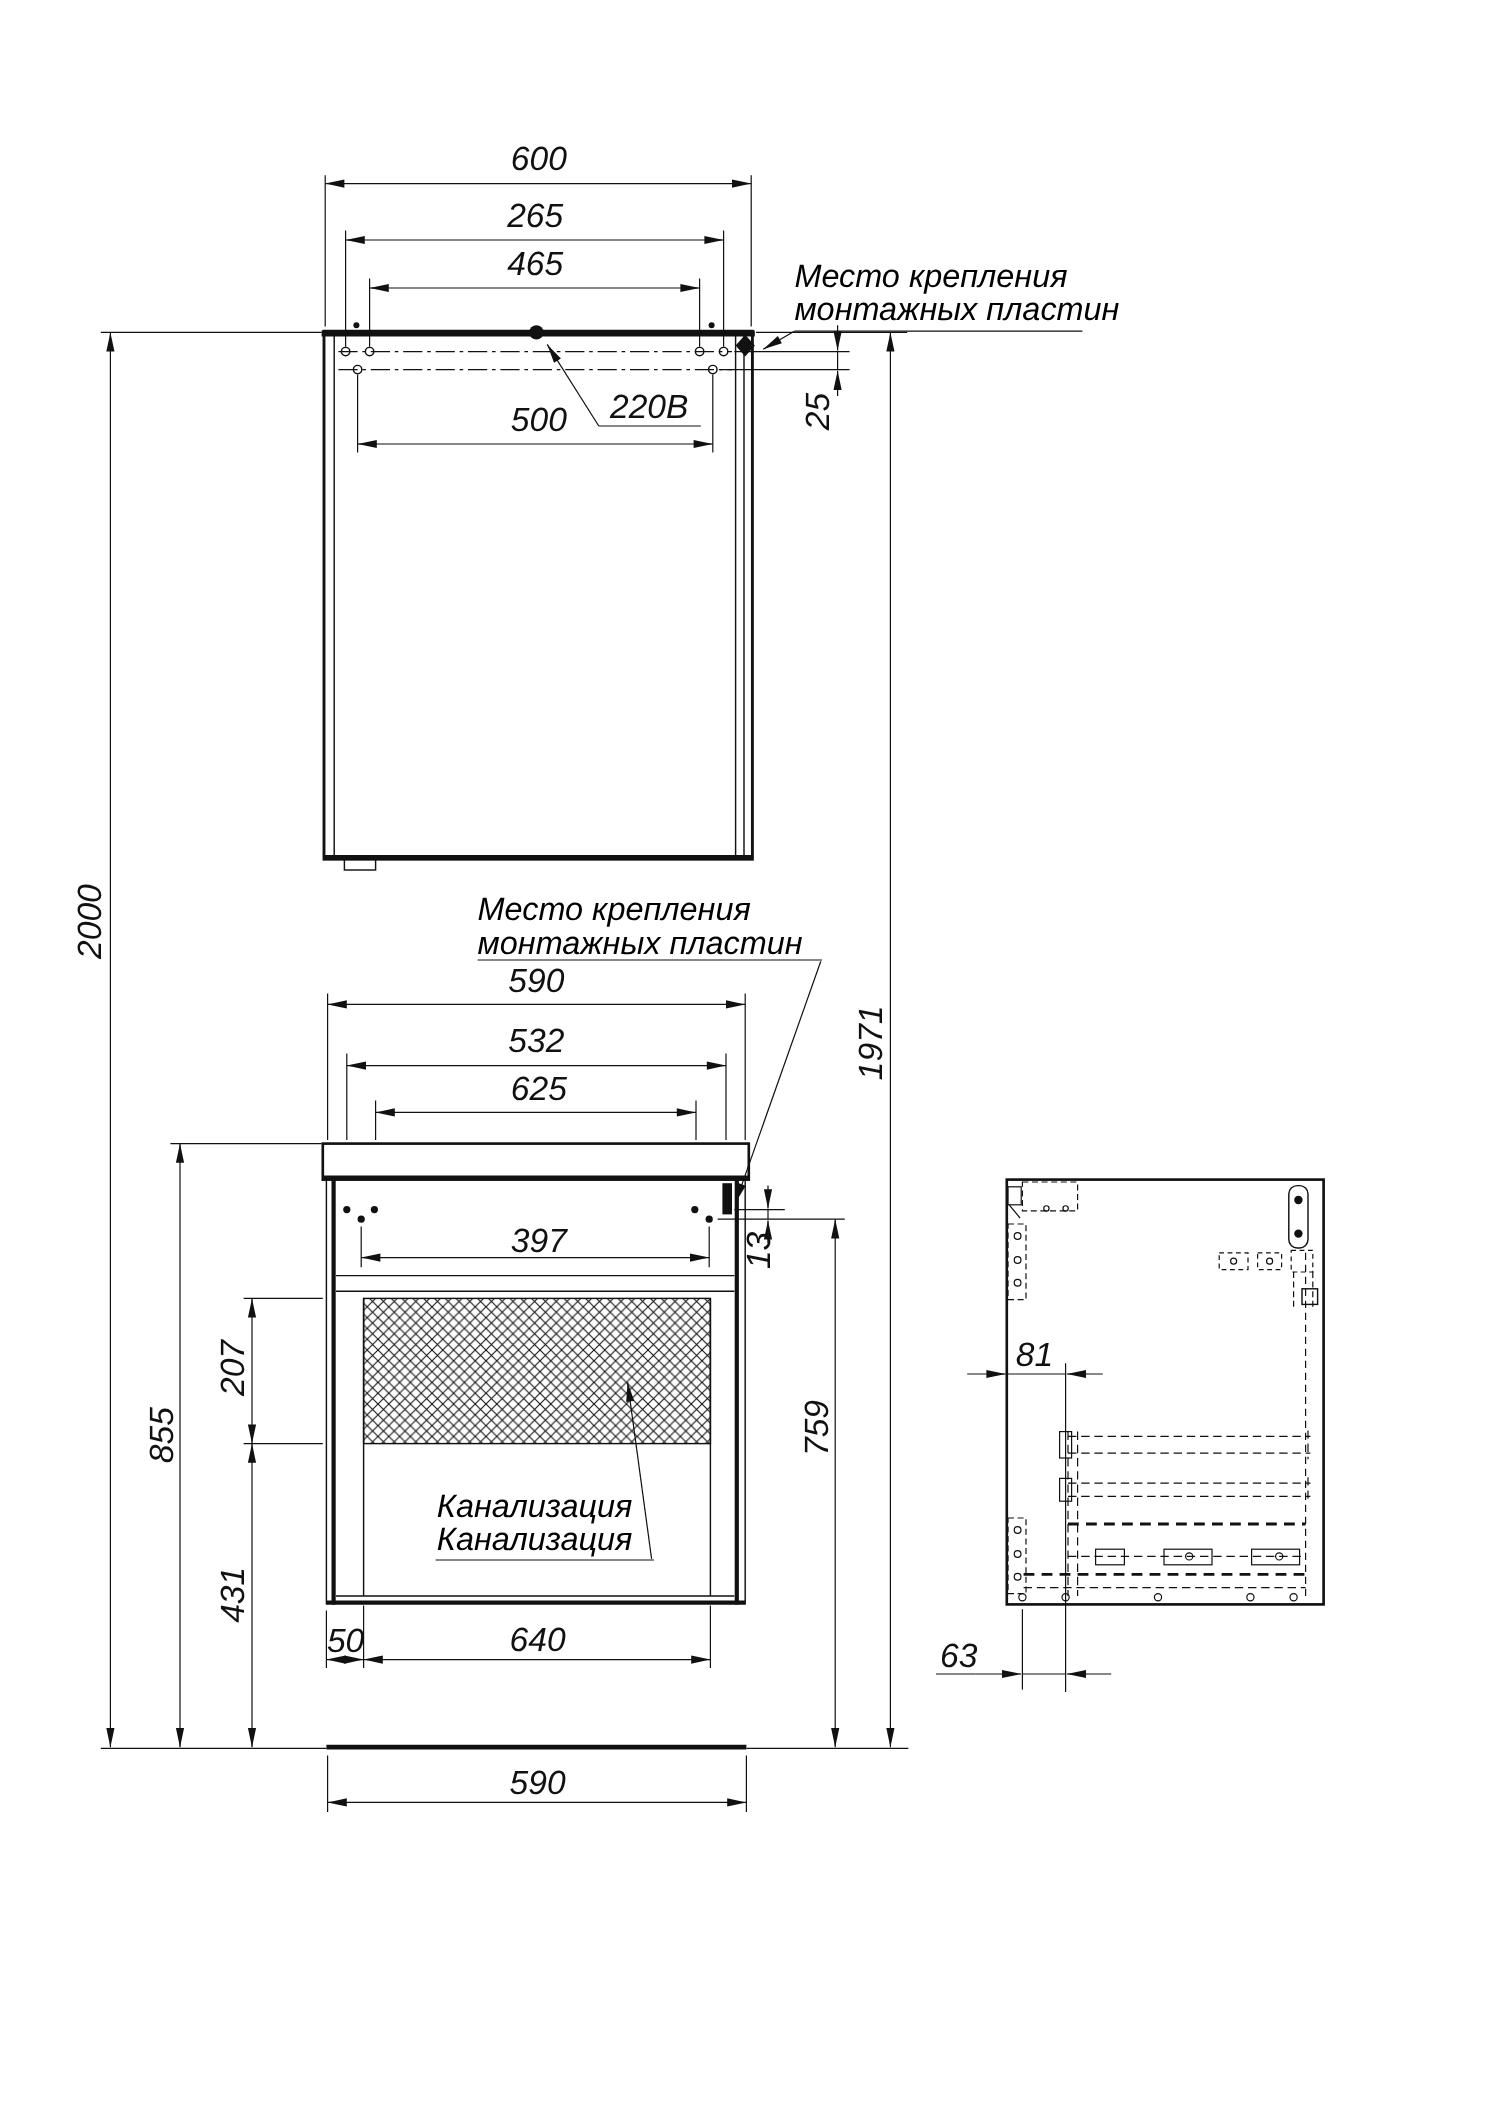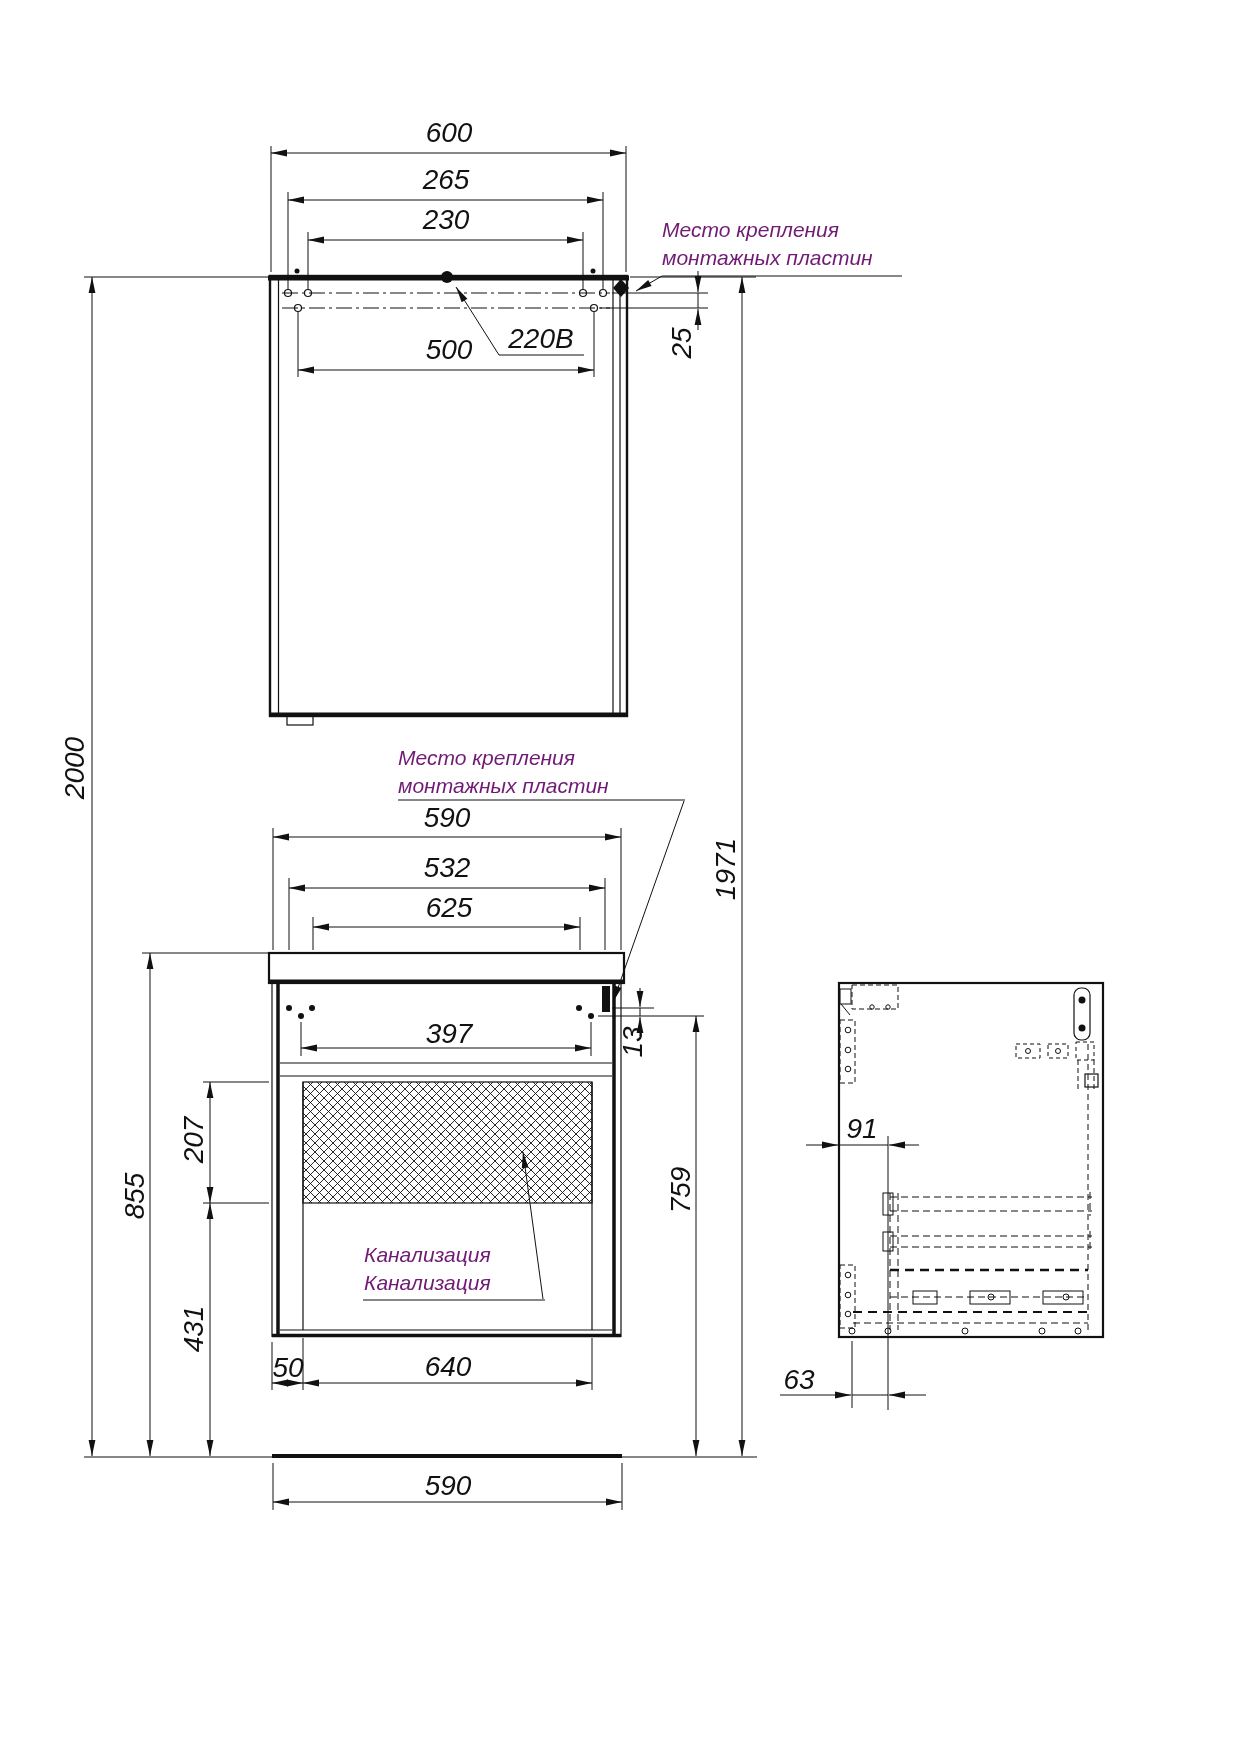--- a/index.html
+++ b/index.html
@@ -2,21 +2,21 @@
 <html><head>
 <meta charset="utf-8">
 <style>
   html,body{margin:0;padding:0;background:#fff;}
   .sheet{position:relative;width:1240px;height:1754px;background:#ffffff;overflow:hidden;
          font-family:"Liberation Sans", sans-serif;color:#111;}
   svg{position:absolute;left:0;top:0;}
   .lbl{position:absolute;font-style:italic;font-size:28px;white-space:nowrap;color:#111;}
   .ctr{transform:translate(-50%,-50%);}
   .rot{transform:translate(-50%,-50%) rotate(-90deg);}
-  .note{position:absolute;font-style:italic;font-size:21px;line-height:28px;white-space:nowrap;color:#701a75;}
+  .note{position:absolute;font-style:italic;font-size:27px;line-height:28px;white-space:nowrap;color:#000000;}
 </style>
 </head>
 <body>
 
 <div class="sheet">
 
 <svg width="1240" height="1754" viewBox="0 0 1240 1754">
   <defs>
     <marker id="mE" orient="auto" markerUnits="userSpaceOnUse" markerWidth="18" markerHeight="10" refX="17" refY="5">
       <polygon points="17,5 1,1.6 1,8.4" fill="#111"></polygon>
@@ -230,21 +230,21 @@
     <line x1="852" y1="1341" x2="852" y2="1408"></line>
     <line x1="813" y1="1395" x2="851" y2="1395" marker-end="url(#mE)"></line>
     <line x1="926" y1="1395" x2="889" y2="1395" marker-end="url(#mE)"></line>
     <line x1="852" y1="1395" x2="888" y2="1395"></line>
     <line x1="780" y1="1395" x2="813" y2="1395"></line>
   </g>
 </svg>
 
   <div class="lbl ctr" style="left:449px;top:133px">600</div>
   <div class="lbl ctr" style="left:446px;top:180px">265</div>
-  <div class="lbl ctr" style="left:446px;top:220px">230</div>
+  <div class="lbl ctr" style="left:446px;top:220px">465</div>
   <div class="lbl ctr" style="left:449px;top:350px">500</div>
   <div class="lbl ctr" style="left:541px;top:339px">220В</div>
   <div class="lbl rot" style="left:682px;top:343px">25</div>
 
   <div class="note" style="left:662px;top:216px">Место крепления</div>
   <div class="note" style="left:662px;top:244px">монтажных пластин</div>
 
   <div class="note" style="left:398px;top:744px">Место крепления</div>
   <div class="note" style="left:398px;top:772px">монтажных пластин</div>
 
@@ -261,16 +261,16 @@
   <div class="lbl rot" style="left:135px;top:1196px">855</div>
   <div class="lbl rot" style="left:194px;top:1140px">207</div>
   <div class="lbl rot" style="left:194px;top:1329px">431</div>
   <div class="lbl rot" style="left:681px;top:1190px">759</div>
   <div class="lbl rot" style="left:726px;top:869px">1971</div>
 
   <div class="lbl ctr" style="left:288px;top:1368px">50</div>
   <div class="lbl ctr" style="left:448px;top:1367px">640</div>
   <div class="lbl ctr" style="left:448px;top:1486px">590</div>
 
-  <div class="lbl ctr" style="left:862px;top:1129px">91</div>
+  <div class="lbl ctr" style="left:862px;top:1129px">81</div>
   <div class="lbl ctr" style="left:799px;top:1380px">63</div>
 
 </div>
 
 </body></html>

